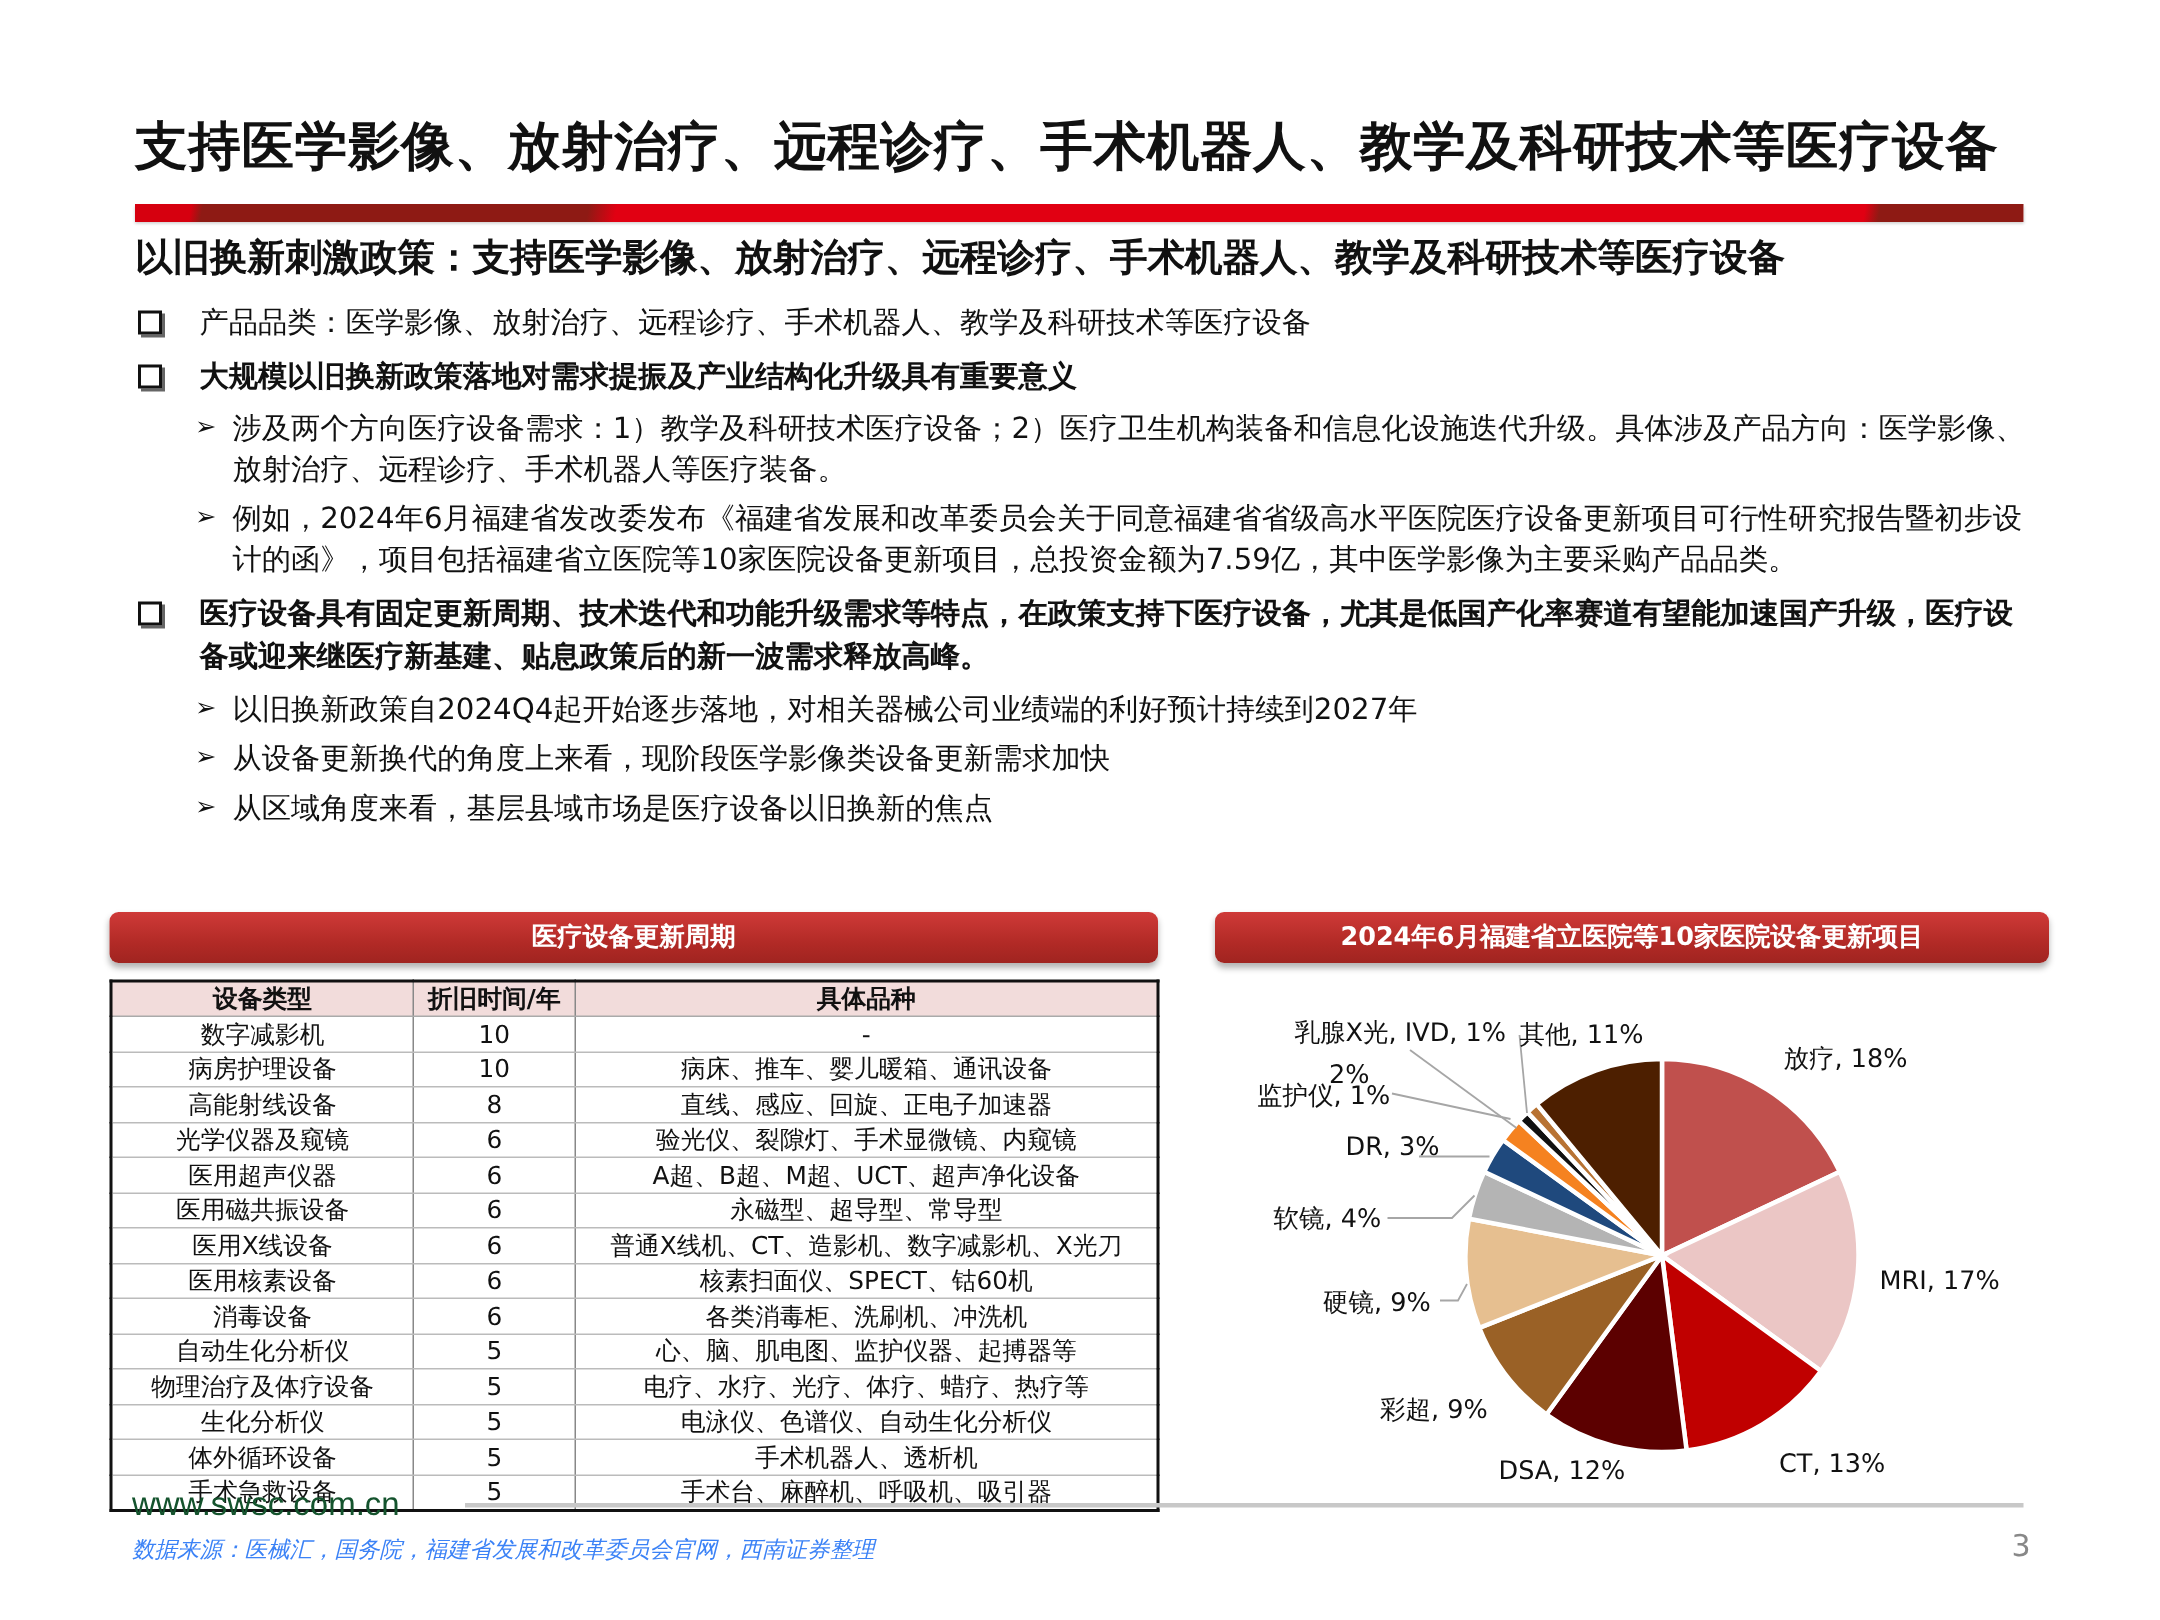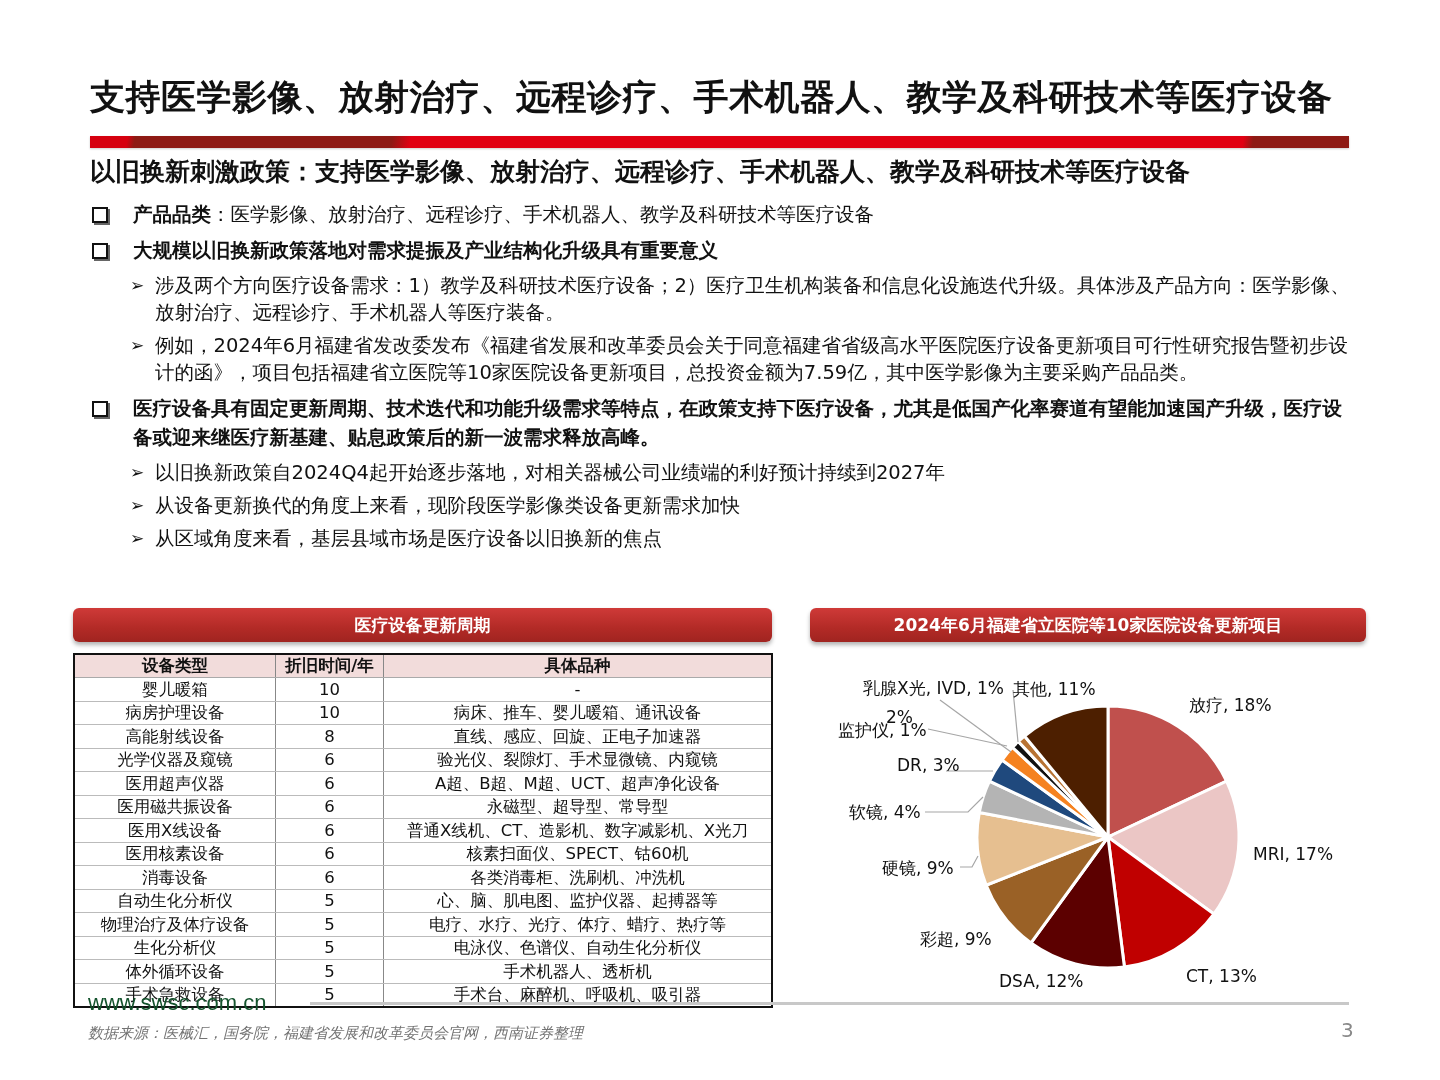--- a/index.html
+++ b/index.html
@@ -8,34 +8,34 @@
   .redbar { position:absolute; left:90px; top:136px; width:1259px; height:12px;
     background: linear-gradient(100deg, #d6000f 0%, #d6000f 3%, #8e1a14 3.6%, #8e1a14 24%, #e10012 25.5%, #e10012 91.5%, #8e1a14 92.3%, #8e1a14 100%);
     box-shadow:0 1px 2px rgba(0,0,0,0.2); }
   .subtitle { position:absolute; left:90px; top:155px; font-size:25px; font-weight:bold; white-space:nowrap; }
   .bullets { position:absolute; left:90px; top:200px; width:1270px; }
   .b1 { position:relative; padding-left:43px; font-size:19.5px; line-height:29px; margin-bottom:7px; }
   .b1 .box { position:absolute; left:2px; top:7px; width:12px; height:12px; border:2px solid #111; box-shadow:2px 2px 0 #666; background:#fff; }
   .b1.bold { font-weight:bold; }
   .b2 { position:relative; padding-left:65px; font-size:19.5px; line-height:27px; margin-bottom:6px; }
   .b2 .arrow { position:absolute; left:40px; top:0; font-size:17px; }
-  .lbl { font-weight:bold; }
+  .lbl { font-weight:normal; }
 
   .panel-head { position:absolute; height:34px; border-radius:6px; background:linear-gradient(#cf3a38, #b22a26 60%, #a02420); color:#fff; font-weight:bold; font-size:17px; text-align:center; line-height:34px; box-shadow:0 3px 4px rgba(0,0,0,0.3); }
   .ph-left { left:73px; top:608px; width:699px; }
   .ph-right { left:810px; top:608px; width:556px; }
 
   table.cycle { position:absolute; left:73px; top:653px; width:700px; border-collapse:collapse; border:2px solid #111; font-size:16.5px; }
   table.cycle th { background:#f2dcdb; font-weight:bold; height:22px; padding:0; border-right:1px solid #888; border-bottom:1px solid #aaa; }
   table.cycle td { height:22.5px; padding:0; text-align:center; border-right:1px solid #888; border-bottom:1px solid #bbb; line-height:21px; white-space:nowrap; }
   table.cycle th:last-child, table.cycle td:last-child { border-right:none; }
 
   .site { position:absolute; left:88px; top:990px; color:#14532d; font-family:"Liberation Sans", sans-serif; font-size:22px; }
   .footline { position:absolute; left:310px; top:1002px; width:1039px; height:3px; background:#c8c8c8; }
-  .source { position:absolute; left:88px; top:1024px; font-size:15px; font-style:italic; color:#737373; }
+  .source { position:absolute; left:88px; top:1024px; font-size:15px; font-style:italic; color:#3b82f6; }
   .pagenum { position:absolute; left:1341px; top:1018px; font-size:20px; color:#888; }
 
   .pie { position:absolute; left:0; top:0; }
   .plabel { position:absolute; font-size:17px; white-space:nowrap; color:#111; }
 </style>
 </head>
 <body>
 
 <div class="title">支持医学影像、放射治疗、远程诊疗、手术机器人、教学及科研技术等医疗设备</div>
 <div class="redbar"></div>
@@ -82,21 +82,21 @@
 <table class="cycle">
   <thead>
     <tr>
       <th style="width:200px">设备类型</th>
       <th style="width:107px">折旧时间/年</th>
       <th>具体品种</th>
     </tr>
   </thead>
   <tbody id="tbody">
       <tr>
-        <td>婴儿暖箱</td>
+        <td>数字减影机</td>
         <td>10</td>
         <td>-</td>
       </tr>
       <tr>
         <td>病房护理设备</td>
         <td>10</td>
         <td>病床、推车、婴儿暖箱、通讯设备</td>
       </tr>
       <tr>
         <td>高能射线设备</td>

